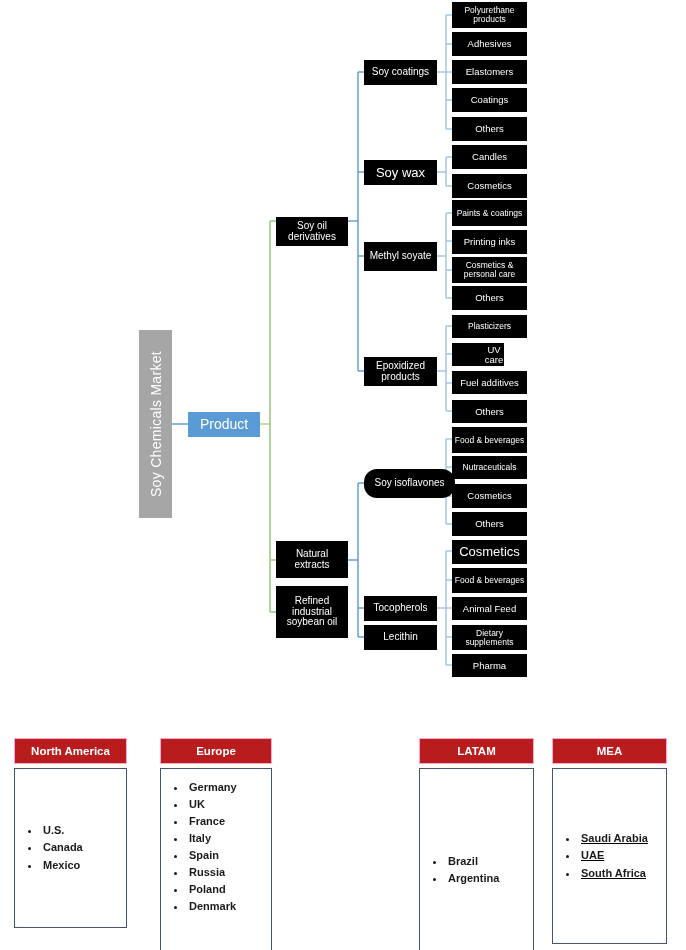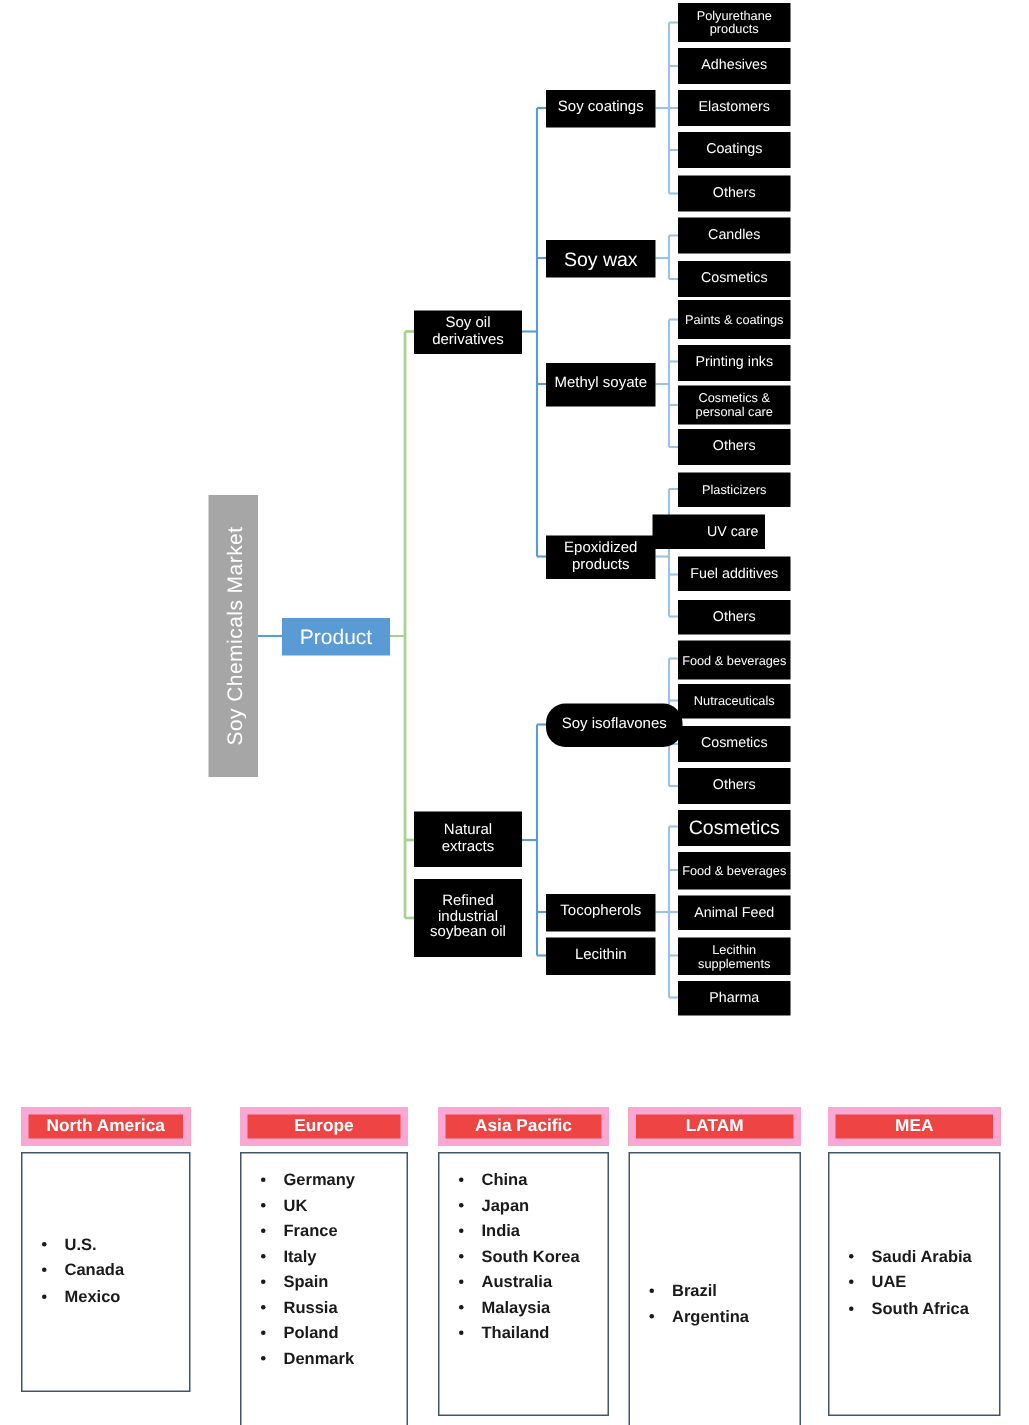--- a/index.html
+++ b/index.html
@@ -32,23 +32,23 @@
   }
   .rootbar span{
     writing-mode:vertical-rl;transform:rotate(180deg);
     white-space:nowrap;letter-spacing:.3px;
   }
 
   
   .region{position:absolute;}
   .region-head{
     box-sizing:border-box;width:100%;height:26px;
-    background:#ef4444;color:#ffffff;font-weight:bold;font-size:11.5px;
+    background:#b91c1c;color:#ffffff;font-weight:bold;font-size:11.5px;
     display:flex;align-items:center;justify-content:center;
-    border:5px solid #f9a8d4;
+    border:1px solid #f9a8d4;
   }
   .region-body{
     box-sizing:border-box;width:100%;margin-top:4px;
     border:1px solid #44546A;background:#ffffff;
     display:flex;align-items:center;
   }
   .region-body ul{
     margin:0;padding-left:26px;list-style:disc;
   }
   .region-body li{
@@ -150,21 +150,21 @@
   </svg>
 
   <div class="rootbar" style="left:139px;top:330px;width:33px;height:188px;">
     <span>Soy Chemicals  Market</span>
   </div>
 
   <div class="node l1" style="left:188px;top:412px;width:72px;height:25px;">
     <span>Product</span>
   </div>
 
-  <div class="node mid" style="left:276px;top:207px;width:72px;height:29px;">
+  <div class="node mid" style="left:276px;top:217px;width:72px;height:29px;">
     <span>Soy oil derivatives</span>
   </div>
   <div class="node mid" style="left:276px;top:541px;width:72px;height:37px;">
     <span>Natural extracts</span>
   </div>
   <div class="node mid" style="left:276px;top:586px;width:72px;height:52px;">
     <span>Refined industrial soybean oil</span>
   </div>
 
   <div class="node mid" style="left:364px;top:60px;width:73px;height:25px;">
@@ -221,21 +221,21 @@
   <div class="node tiny" style="left:452px;top:257px;width:75px;height:26px;">
     <span>Cosmetics &amp; personal care</span>
   </div>
   <div class="node" style="left:452px;top:286px;width:75px;height:24px;">
     <span>Others</span>
   </div>
 
   <div class="node tiny" style="left:452px;top:315px;width:75px;height:23px;">
     <span>Plasticizers</span>
   </div>
-  <div class="node" style="left:435px;top:343px;width:75px;height:23px;padding-left:34px;">
+  <div class="node" style="left:452px;top:343px;width:52px;height:23px;padding-left:34px;">
     <span>UV care</span>
   </div>
   <div class="node" style="left:452px;top:371px;width:75px;height:23px;">
     <span>Fuel additives</span>
   </div>
   <div class="node" style="left:452px;top:400px;width:75px;height:23px;">
     <span>Others</span>
   </div>
 
   <div class="node tiny" style="left:452px;top:427px;width:75px;height:26px;">
@@ -254,21 +254,21 @@
   <div class="node big" style="left:452px;top:540px;width:75px;height:24px;">
     <span>Cosmetics</span>
   </div>
   <div class="node tiny" style="left:452px;top:568px;width:75px;height:25px;">
     <span>Food &amp; beverages</span>
   </div>
   <div class="node" style="left:452px;top:597px;width:75px;height:23px;">
     <span>Animal Feed</span>
   </div>
   <div class="node tiny" style="left:452px;top:625px;width:75px;height:25px;">
-    <span>Lecithin supplements</span>
+    <span>Dietary supplements</span>
   </div>
   <div class="node" style="left:452px;top:654px;width:75px;height:23px;">
     <span>Pharma</span>
   </div>
 
   <div class="region" style="left:14px;top:738px;width:113px;">
     <div class="region-head">
       <span>North America</span>
     </div>
     <div class="region-body" style="height:160px;">
@@ -291,54 +291,38 @@
         <li>France</li>
         <li>Italy</li>
         <li>Spain</li>
         <li>Russia</li>
         <li>Poland</li>
         <li>Denmark</li>
       </ul>
     </div>
   </div>
 
-  <div class="region" style="left:292px;top:738px;width:114px;">
-    <div class="region-head">
-      <span>Asia Pacific</span>
-    </div>
-    <div class="region-body" style="height:176px;align-items:flex-start;padding-top:10px;">
-      <ul>
-        <li>China</li>
-        <li>Japan</li>
-        <li>India</li>
-        <li>South Korea</li>
-        <li>Australia</li>
-        <li>Malaysia</li>
-        <li>Thailand</li>
-      </ul>
-    </div>
-  </div>
 
   <div class="region" style="left:419px;top:738px;width:115px;">
     <div class="region-head">
       <span>LATAM</span>
     </div>
     <div class="region-body" style="height:204px;">
       <ul>
         <li>Brazil</li>
         <li>Argentina</li>
       </ul>
     </div>
   </div>
 
   <div class="region" style="left:552px;top:738px;width:115px;">
     <div class="region-head">
       <span>MEA</span>
     </div>
-    <div class="region-body" style="height:176px;">
+    <div class="region-body" style="height:176px;text-decoration:underline;">
       <ul>
         <li>Saudi Arabia</li>
         <li>UAE</li>
         <li>South Africa</li>
       </ul>
     </div>
   </div>
 
 </div>
 

